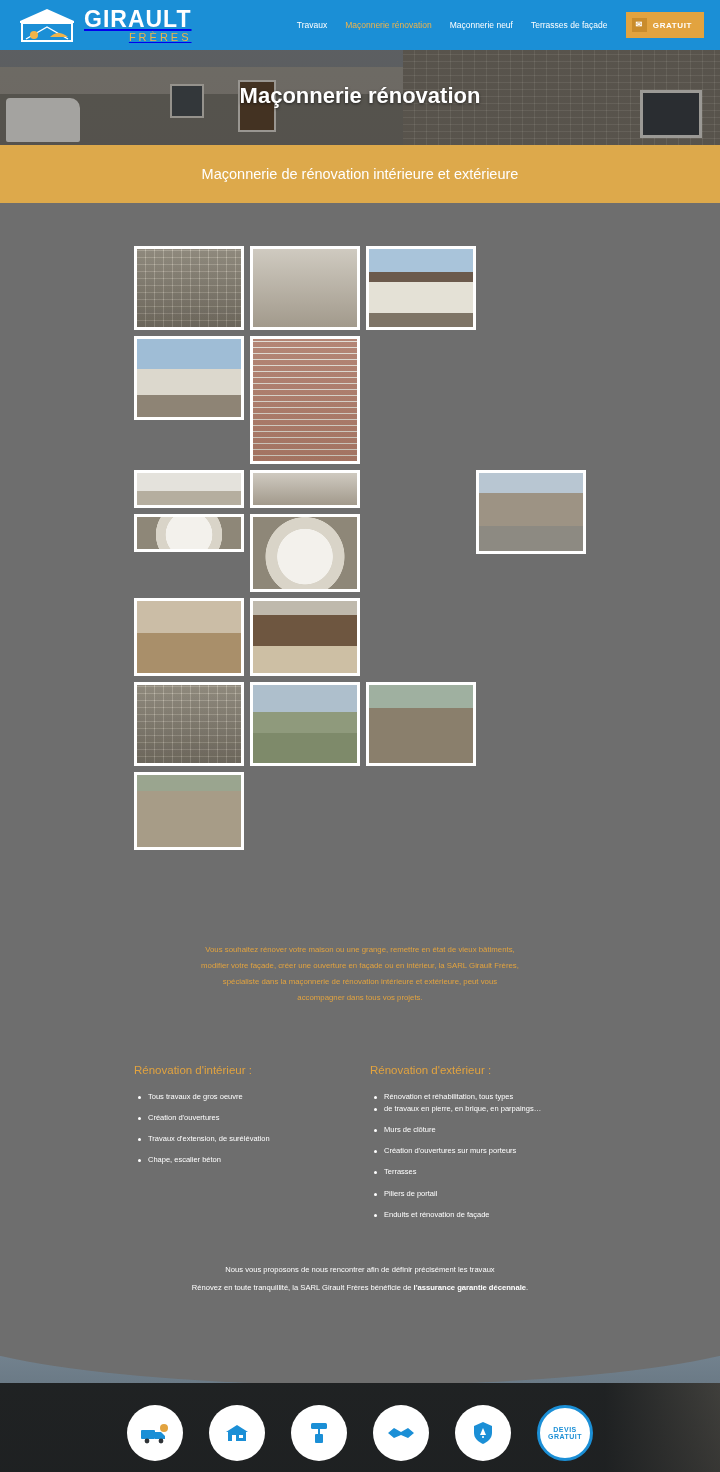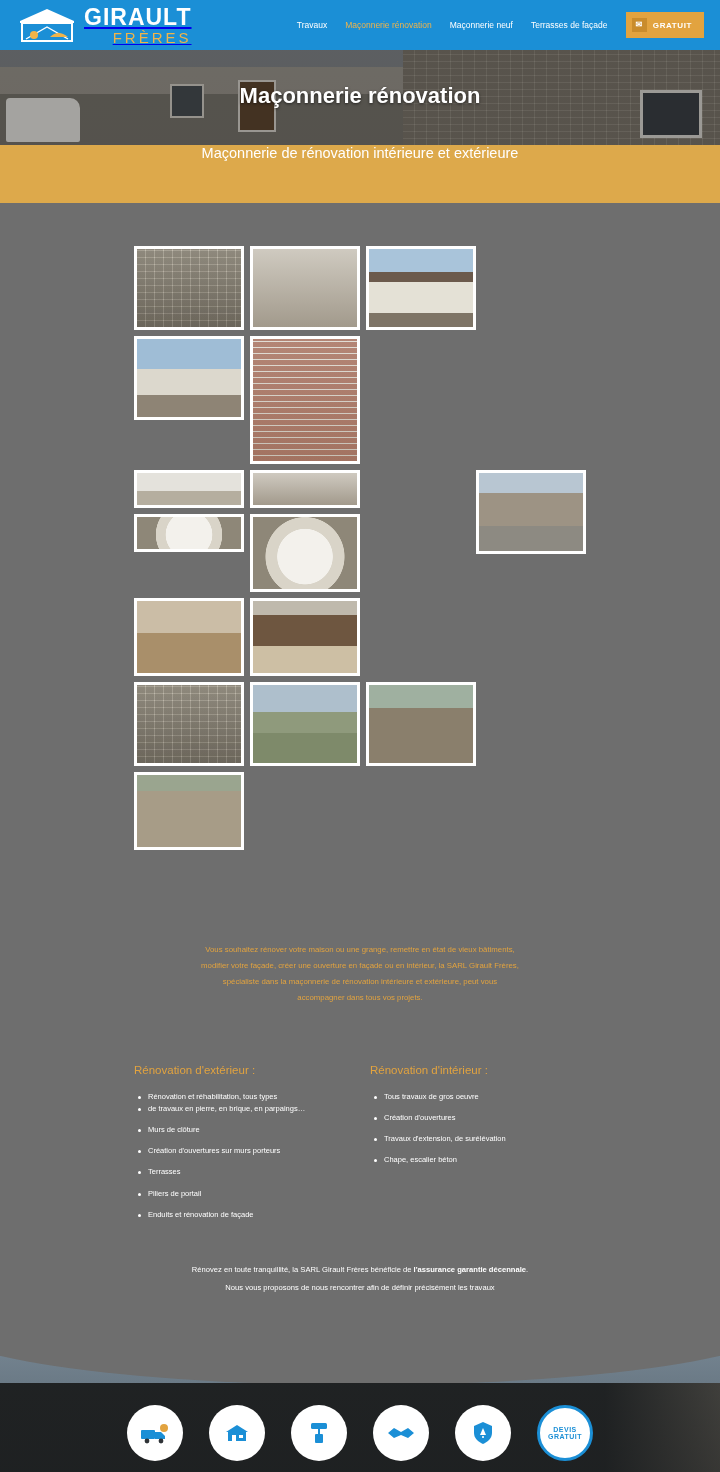--- a/index.html
+++ b/index.html
@@ -23,21 +23,21 @@
   .logo-mark {
     width: 62px; height: 40px; position: relative;
   }
   .logo-mark svg { display: block; }
   .logo-text { line-height: 1; }
   .logo-text .l1 {
     font-size: 23px; font-weight: bold; letter-spacing: 1px; color: #fff;
     display: block;
   }
   .logo-text .l2 {
-    font-size: 15px; color: #f0b44a; letter-spacing: 3px; text-align: right;
+    font-size: 11px; color: #f0b44a; letter-spacing: 3px; text-align: right;
     display: block; margin-top: 1px;
   }
   .nav {
     margin-left: auto;
     display: flex;
     align-items: center;
     gap: 18px;
     font-size: 8.5px;
   }
   .nav a { color: #fff; text-decoration: none; }
@@ -92,21 +92,21 @@
   }
   .hero h1 {
     position: absolute; left: 0; right: 0; top: 33px;
     text-align: center; font-size: 22px; font-weight: bold;
     text-shadow: 0 1px 3px rgba(0,0,0,.6);
   }
   
   .subtitle-bar {
     background: #dda94b;
     height: 58px;
-    display: flex; align-items: flex-start; justify-content: center;
+    display: flex; align-items: center; justify-content: center;
   }
   .subtitle-bar span { font-size: 14.5px; color: #fff; }
   
   .gallery-section { background: #6e6e6e; padding: 43px 0 0; }
   .gallery {
     width: 452px; margin: 0 auto;
     display: flex; flex-wrap: wrap; gap: 6px;
     align-content: flex-start;
   }
   .thumb {
@@ -360,49 +360,49 @@
 
     <div class="thumb h78 p-ruin">
         <div class="inner"></div>
       </div>
   </div>
 
   <p class="intro">Vous souhaitez rénover votre maison ou une grange, remettre en état de vieux bâtiments, modifier votre façade, créer une ouverture en façade ou en intérieur, la SARL Girault Frères, spécialiste dans la maçonnerie de rénovation intérieure et extérieure, peut vous accompagner dans tous vos projets.</p>
 
   <div class="cols">
     <div class="col">
+      <h3>Rénovation d'intérieur :</h3>
+      <ul>
+        <li>Tous travaux de gros oeuvre</li>
+        <li>Création d'ouvertures</li>
+        <li>Travaux d'extension, de surélévation</li>
+        <li>Chape, escalier béton</li>
+      </ul>
+    </div>
+    <div class="col">
       <h3>Rénovation d'extérieur :</h3>
       <ul>
         <li style="margin-bottom:2px">Rénovation et réhabilitation, tous types</li>
         <li style="list-style:none">
           <span>de travaux en pierre, en brique, en parpaings…</span>
         </li>
         <li>Murs de clôture</li>
         <li>Création d'ouvertures sur murs porteurs</li>
         <li>Terrasses</li>
         <li>Piliers de portail</li>
         <li>Enduits et rénovation de façade</li>
       </ul>
     </div>
-    <div class="col">
-      <h3>Rénovation d'intérieur :</h3>
-      <ul>
-        <li>Tous travaux de gros oeuvre</li>
-        <li>Création d'ouvertures</li>
-        <li>Travaux d'extension, de surélévation</li>
-        <li>Chape, escalier béton</li>
-      </ul>
-    </div>
   </div>
 
   <div class="closing">
+    <div>Nous vous proposons de nous rencontrer afin de définir précisément les travaux</div>
     <div>
       <span>Rénovez en toute tranquillité, la SARL Girault Frères bénéficie de </span><b>l'assurance garantie décennale</b><span>.</span>
     </div>
-    <div>Nous vous proposons de nous rencontrer afin de définir précisément les travaux</div>
   </div>
 </div>
 
 <div class="wave"></div>
 
 <div class="icons-band">
   <div class="bg"></div>
   <div class="icons-row">
 
     <div class="icon-item">

